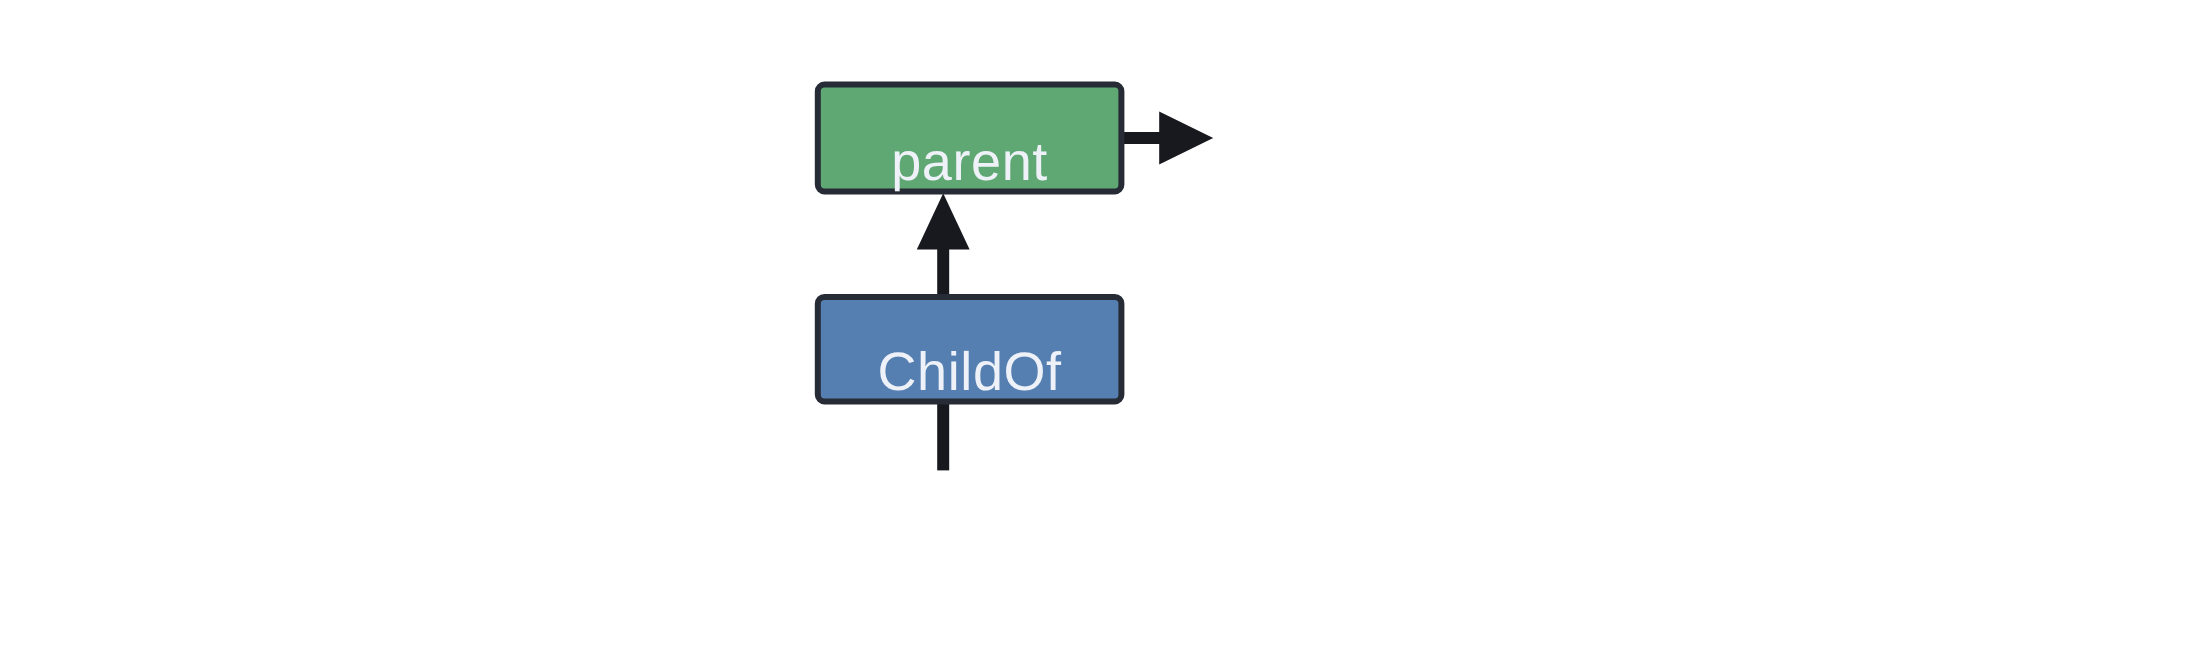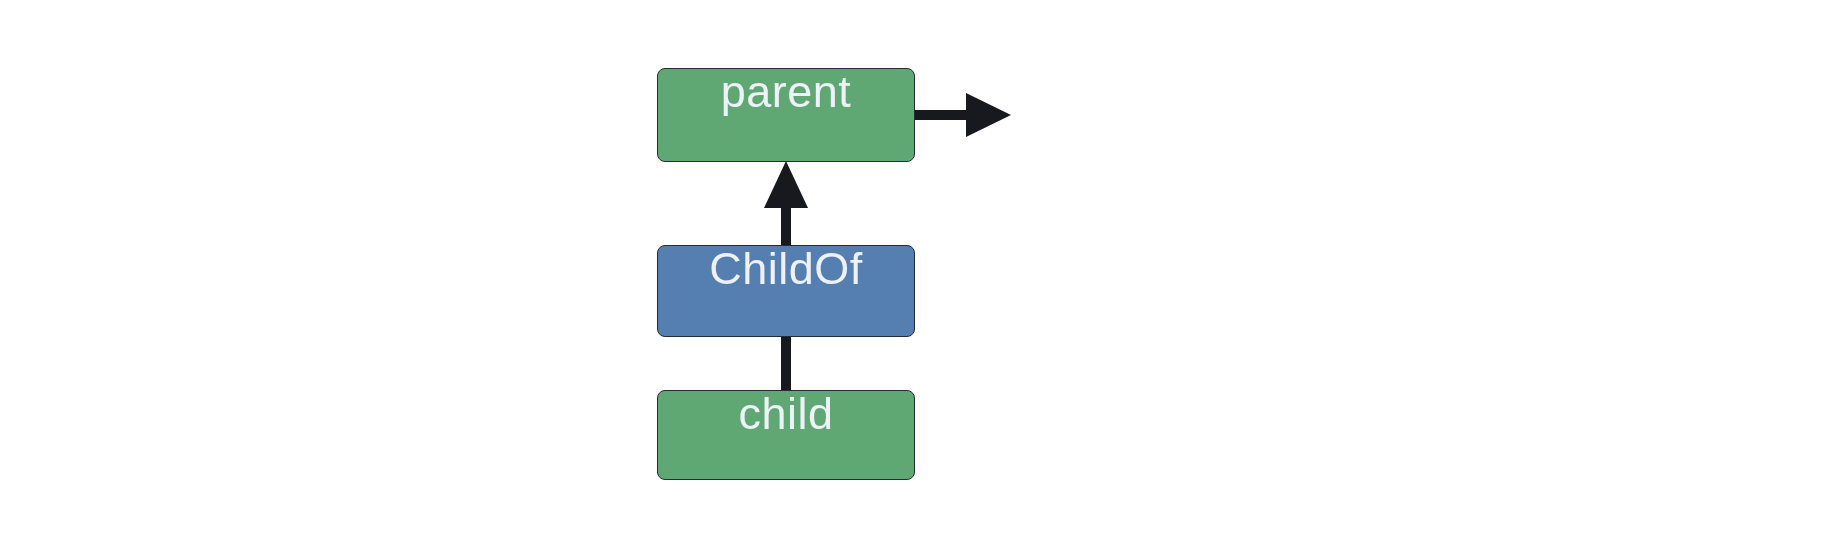--- a/index.html
+++ b/index.html
@@ -12,29 +12,30 @@
     font-family: "Liberation Sans", sans-serif;
   }
   .connectors {
     position: absolute;
     left: 0; top: 0;
     width: 1830px; height: 548px;
   }
   .node {
     position: absolute;
     box-sizing: border-box;
-    border: 1px solid #1d4ed8;
+    border: 5px solid #1d4ed8;
     border-radius: 8px;
     display: flex;
-    align-items: flex-start;
+    align-items: flex-end;
     justify-content: center;
     font-size: 45px;
     font-weight: 400;
     color: #eef2f8;
     letter-spacing: 0.5px;
+    margin-left: 22px;
   }
   .node-parent   { left: 657px;  top: 68px;  width: 258px; height: 94px; background: #5fa873; }
   .node-position { left: 1010px; top: 68px;  width: 260px; height: 94px; background: #557fb1; }
   .node-childof  { left: 657px;  top: 245px; width: 258px; height: 92px; background: #557fb1; }
   .node-child    { left: 657px;  top: 390px; width: 258px; height: 90px; background: #5fa873; }
   .node-label { display: inline-block; line-height: 1; }
 </style>
 </head>
 <body>
 
@@ -59,17 +60,14 @@
 
   <div class="node node-parent" style="background-color: rgb(95, 168, 115); border-color: rgb(38, 43, 53); color: rgb(238, 242, 248);">
     <span class="node-label">parent</span>
   </div>
 
 
   <div class="node node-childof" style="background-color: rgb(85, 127, 177); border-color: rgb(38, 43, 53); color: rgb(238, 242, 248);">
     <span class="node-label">ChildOf</span>
   </div>
 
-  <div class="node node-child" style="background-color: rgb(95, 168, 115); border-color: rgb(38, 43, 53); color: rgb(238, 242, 248);">
-    <span class="node-label">child</span>
-  </div>
 
 </div>
 
 </body></html>

